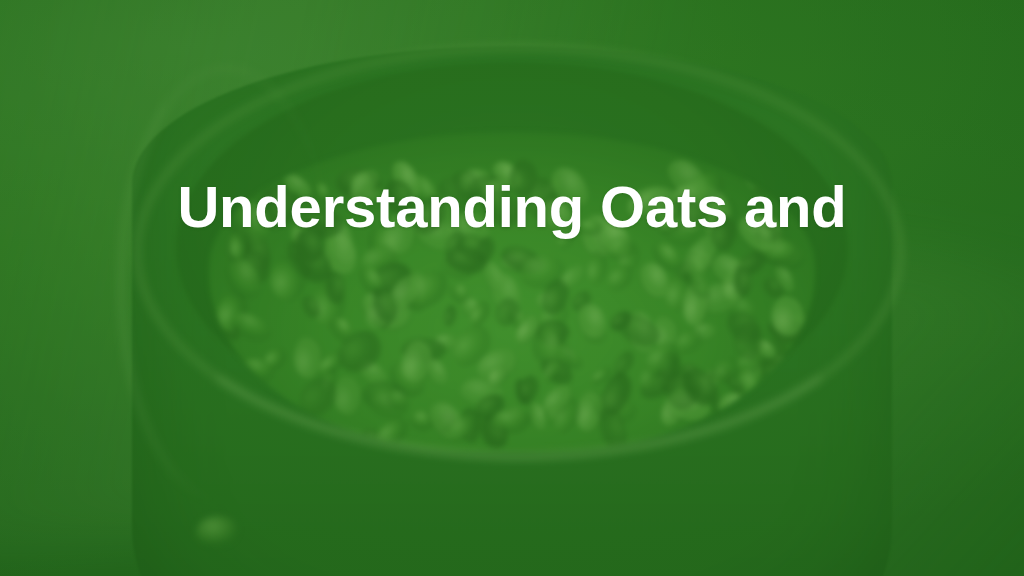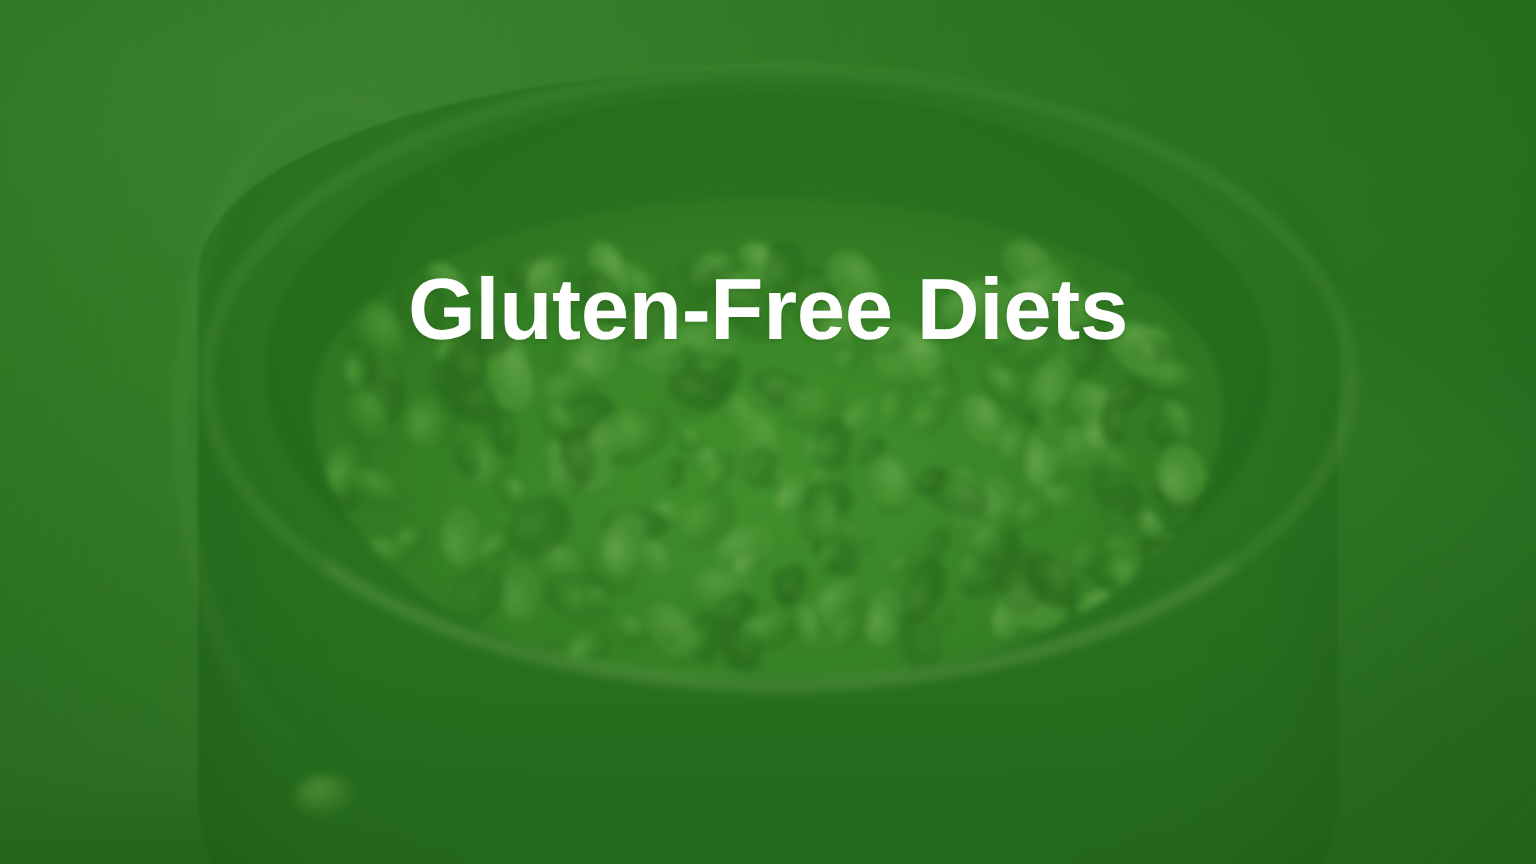--- a/index.html
+++ b/index.html
@@ -441,17 +441,17 @@
     <div class="bowl-rim-left"></div>
 
     <div class="stray-flake"></div>
 
     <div class="tint"></div>
     <div class="tint-2"></div>
   </div>
 
   <div class="title-wrap">
     <h1 class="title" id="hero-title">
-      <span class="title-line">Gluten-Free Diets</span>
+      <span class="title-line">Understanding Oats and</span>
     </h1>
   </div>
 
 </div>
 
 </body></html>

